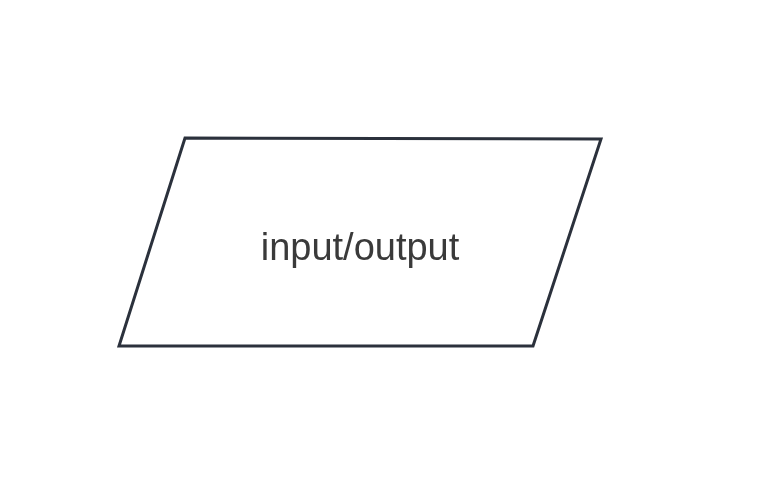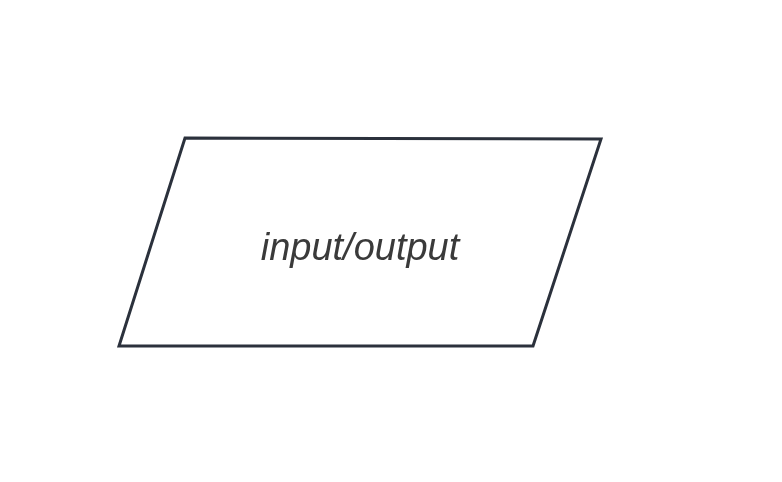--- a/index.html
+++ b/index.html
@@ -10,21 +10,20 @@
   }
   body {
     font-family: "Liberation Sans", sans-serif;
   }
   #canvas {
     position: relative;
     width: 782px;
     height: 482px;
     background: #ffffff;
     overflow: hidden;
-    font-style: italic;
   }
   #shape-svg {
     position: absolute;
     left: 0;
     top: 0;
     width: 782px;
     height: 482px;
     display: block;
   }
   .shape-outline {

